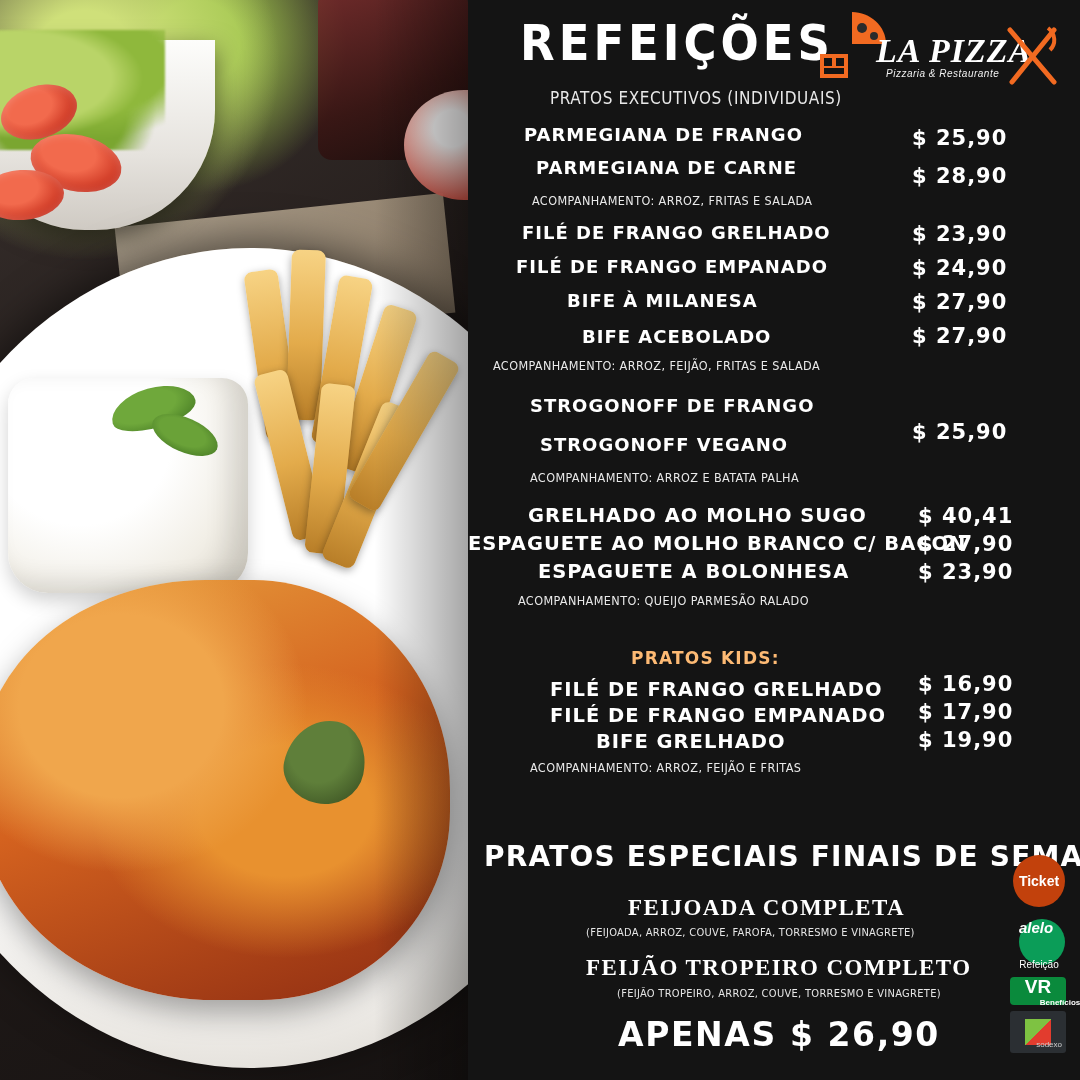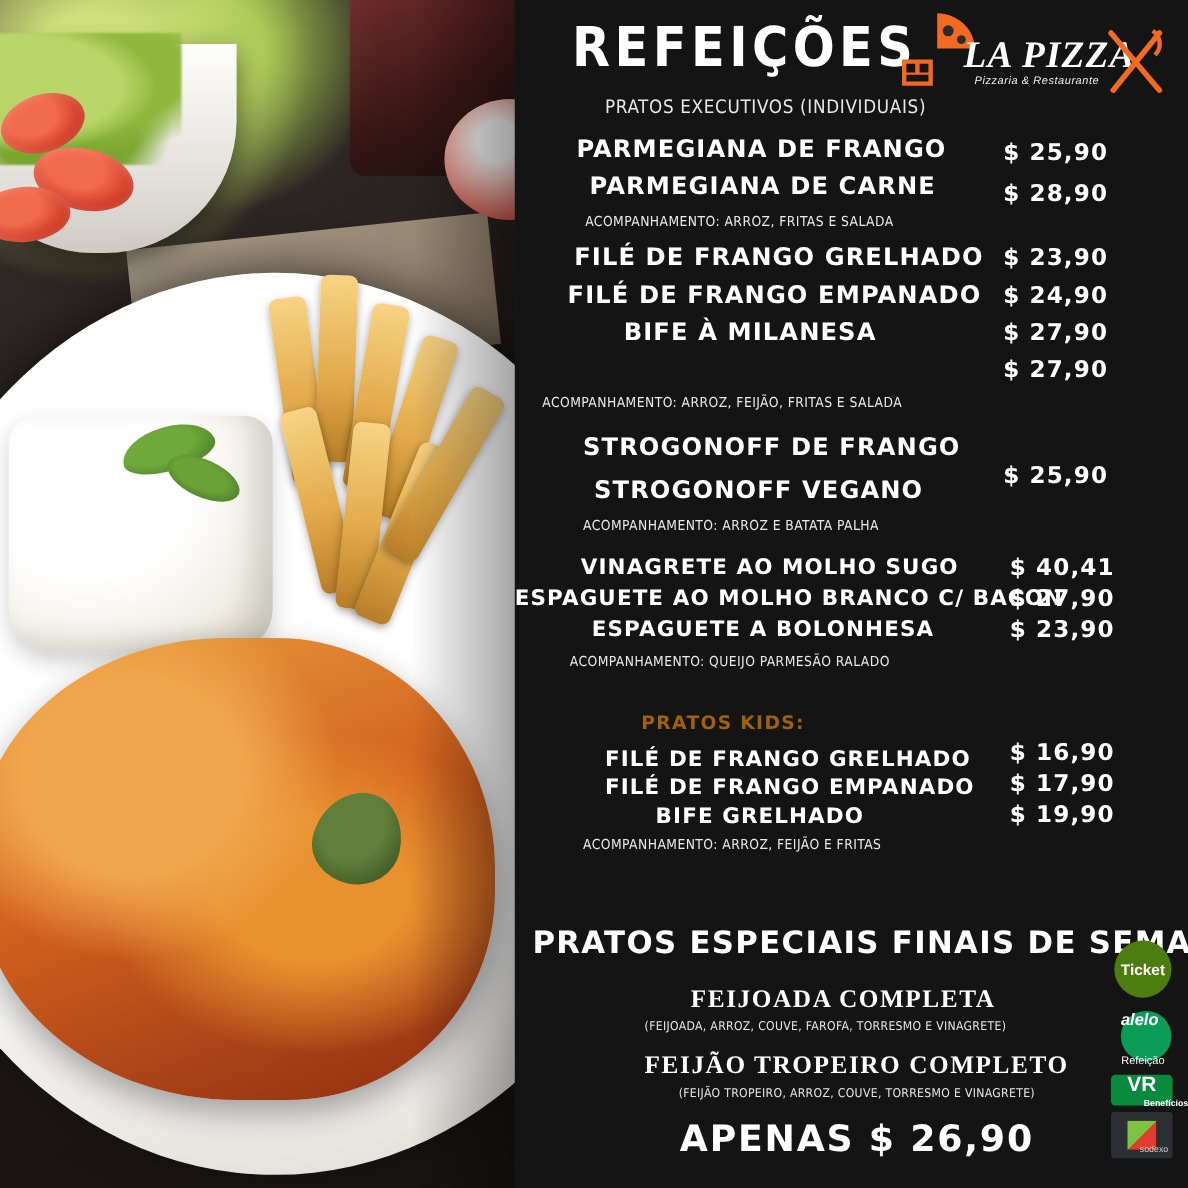--- a/index.html
+++ b/index.html
@@ -221,21 +221,21 @@
     width: 60px; height: 62px;
   }
   .item {
     position: absolute;
     font-family: "DejaVu Sans", sans-serif;
     font-weight: 700;
     letter-spacing: 1px;
     white-space: nowrap;
   }
   .name {
-    font-size: 22px;
+    font-size: 18px;
     color: #fff;
   }
   .name.small { font-size: 19.5px; }
   .price {
     position: absolute;
     font-size: 21px;
     font-weight: 700;
     letter-spacing: 1px;
     color: #fff;
     font-family: "DejaVu Sans", sans-serif;
@@ -247,22 +247,23 @@
     letter-spacing: .4px;
     color: #eaeaea;
     font-family: "DejaVu Sans Condensed", "DejaVu Sans", sans-serif;
     white-space: nowrap;
   }
   .kidshead {
     position: absolute;
     font-size: 17px;
     font-weight: 700;
     letter-spacing: 1.2px;
-    color: #a16207;
+    color: #fdba74;
     font-family: "DejaVu Sans", sans-serif;
+    margin-left: 48px;
   }
   .special-title {
     position: absolute;
     font-size: 28px;
     font-weight: 700;
     letter-spacing: 1.2px;
     color: #fff;
     font-family: "DejaVu Sans", sans-serif;
     white-space: nowrap;
   }
@@ -303,21 +304,21 @@
     width: 58px; height: 46px;
     margin-bottom: 6px;
     position: relative;
     display: flex;
     align-items: center;
     justify-content: center;
     font-family: "Liberation Sans", sans-serif;
   }
   .badge-ticket {
     border-radius: 50%;
-    background: #4d7c0f;
+    background: #c2410c;
     color: #fff;
     font-weight: 700;
     font-size: 14px;
     width: 52px; height: 52px;
     margin-left: 3px;
   }
   .badge-alelo {
     border-radius: 50%;
     background: #0b9d58;
     color: #fff;
@@ -431,30 +432,31 @@
 
     <div class="item name" style="left:54px; top:222px;">FILÉ DE FRANGO GRELHADO</div>
     <div class="price" style="left:444px; top:222px;">$ 23,90</div>
 
     <div class="item name" style="left:48px; top:256px;">FILÉ DE FRANGO EMPANADO</div>
     <div class="price" style="left:444px; top:256px;">$ 24,90</div>
 
     <div class="item name" style="left:99px; top:290px;">BIFE À MILANESA</div>
     <div class="price" style="left:444px; top:290px;">$ 27,90</div>
 
+    <div class="item name" style="left:114px; top:326px;">BIFE ACEBOLADO</div>
     <div class="price" style="left:444px; top:324px;">$ 27,90</div>
 
     <div class="note" style="left:25px; top:358px;">ACOMPANHAMENTO: ARROZ, FEIJÃO, FRITAS E SALADA</div>
 
     <div class="item name" style="left:72px; top:434px;">STROGONOFF VEGANO</div>
     <div class="item name" style="left:62px; top:395px;">STROGONOFF DE FRANGO</div>
     <div class="price" style="left:444px; top:420px;">$ 25,90</div>
     <div class="note" style="left:62px; top:470px;">ACOMPANHAMENTO: ARROZ E BATATA PALHA</div>
 
-    <div class="item name small" style="left:60px; top:504px;">VINAGRETE AO MOLHO SUGO</div>
+    <div class="item name small" style="left:60px; top:504px;">GRELHADO AO MOLHO SUGO</div>
     <div class="price" style="left:450px; top:504px;">$ 40,41</div>
 
     <div class="item name small" style="left:0px; top:532px; width:410px; text-align:right;">ESPAGUETE AO MOLHO BRANCO C/ BACON</div>
     <div class="price" style="left:450px; top:532px;">$ 27,90</div>
 
     <div class="item name small" style="left:70px; top:560px;">ESPAGUETE A BOLONHESA</div>
     <div class="price" style="left:450px; top:560px;">$ 23,90</div>
 
     <div class="note" style="left:50px; top:593px;">ACOMPANHAMENTO: QUEIJO PARMESÃO RALADO</div>
 

